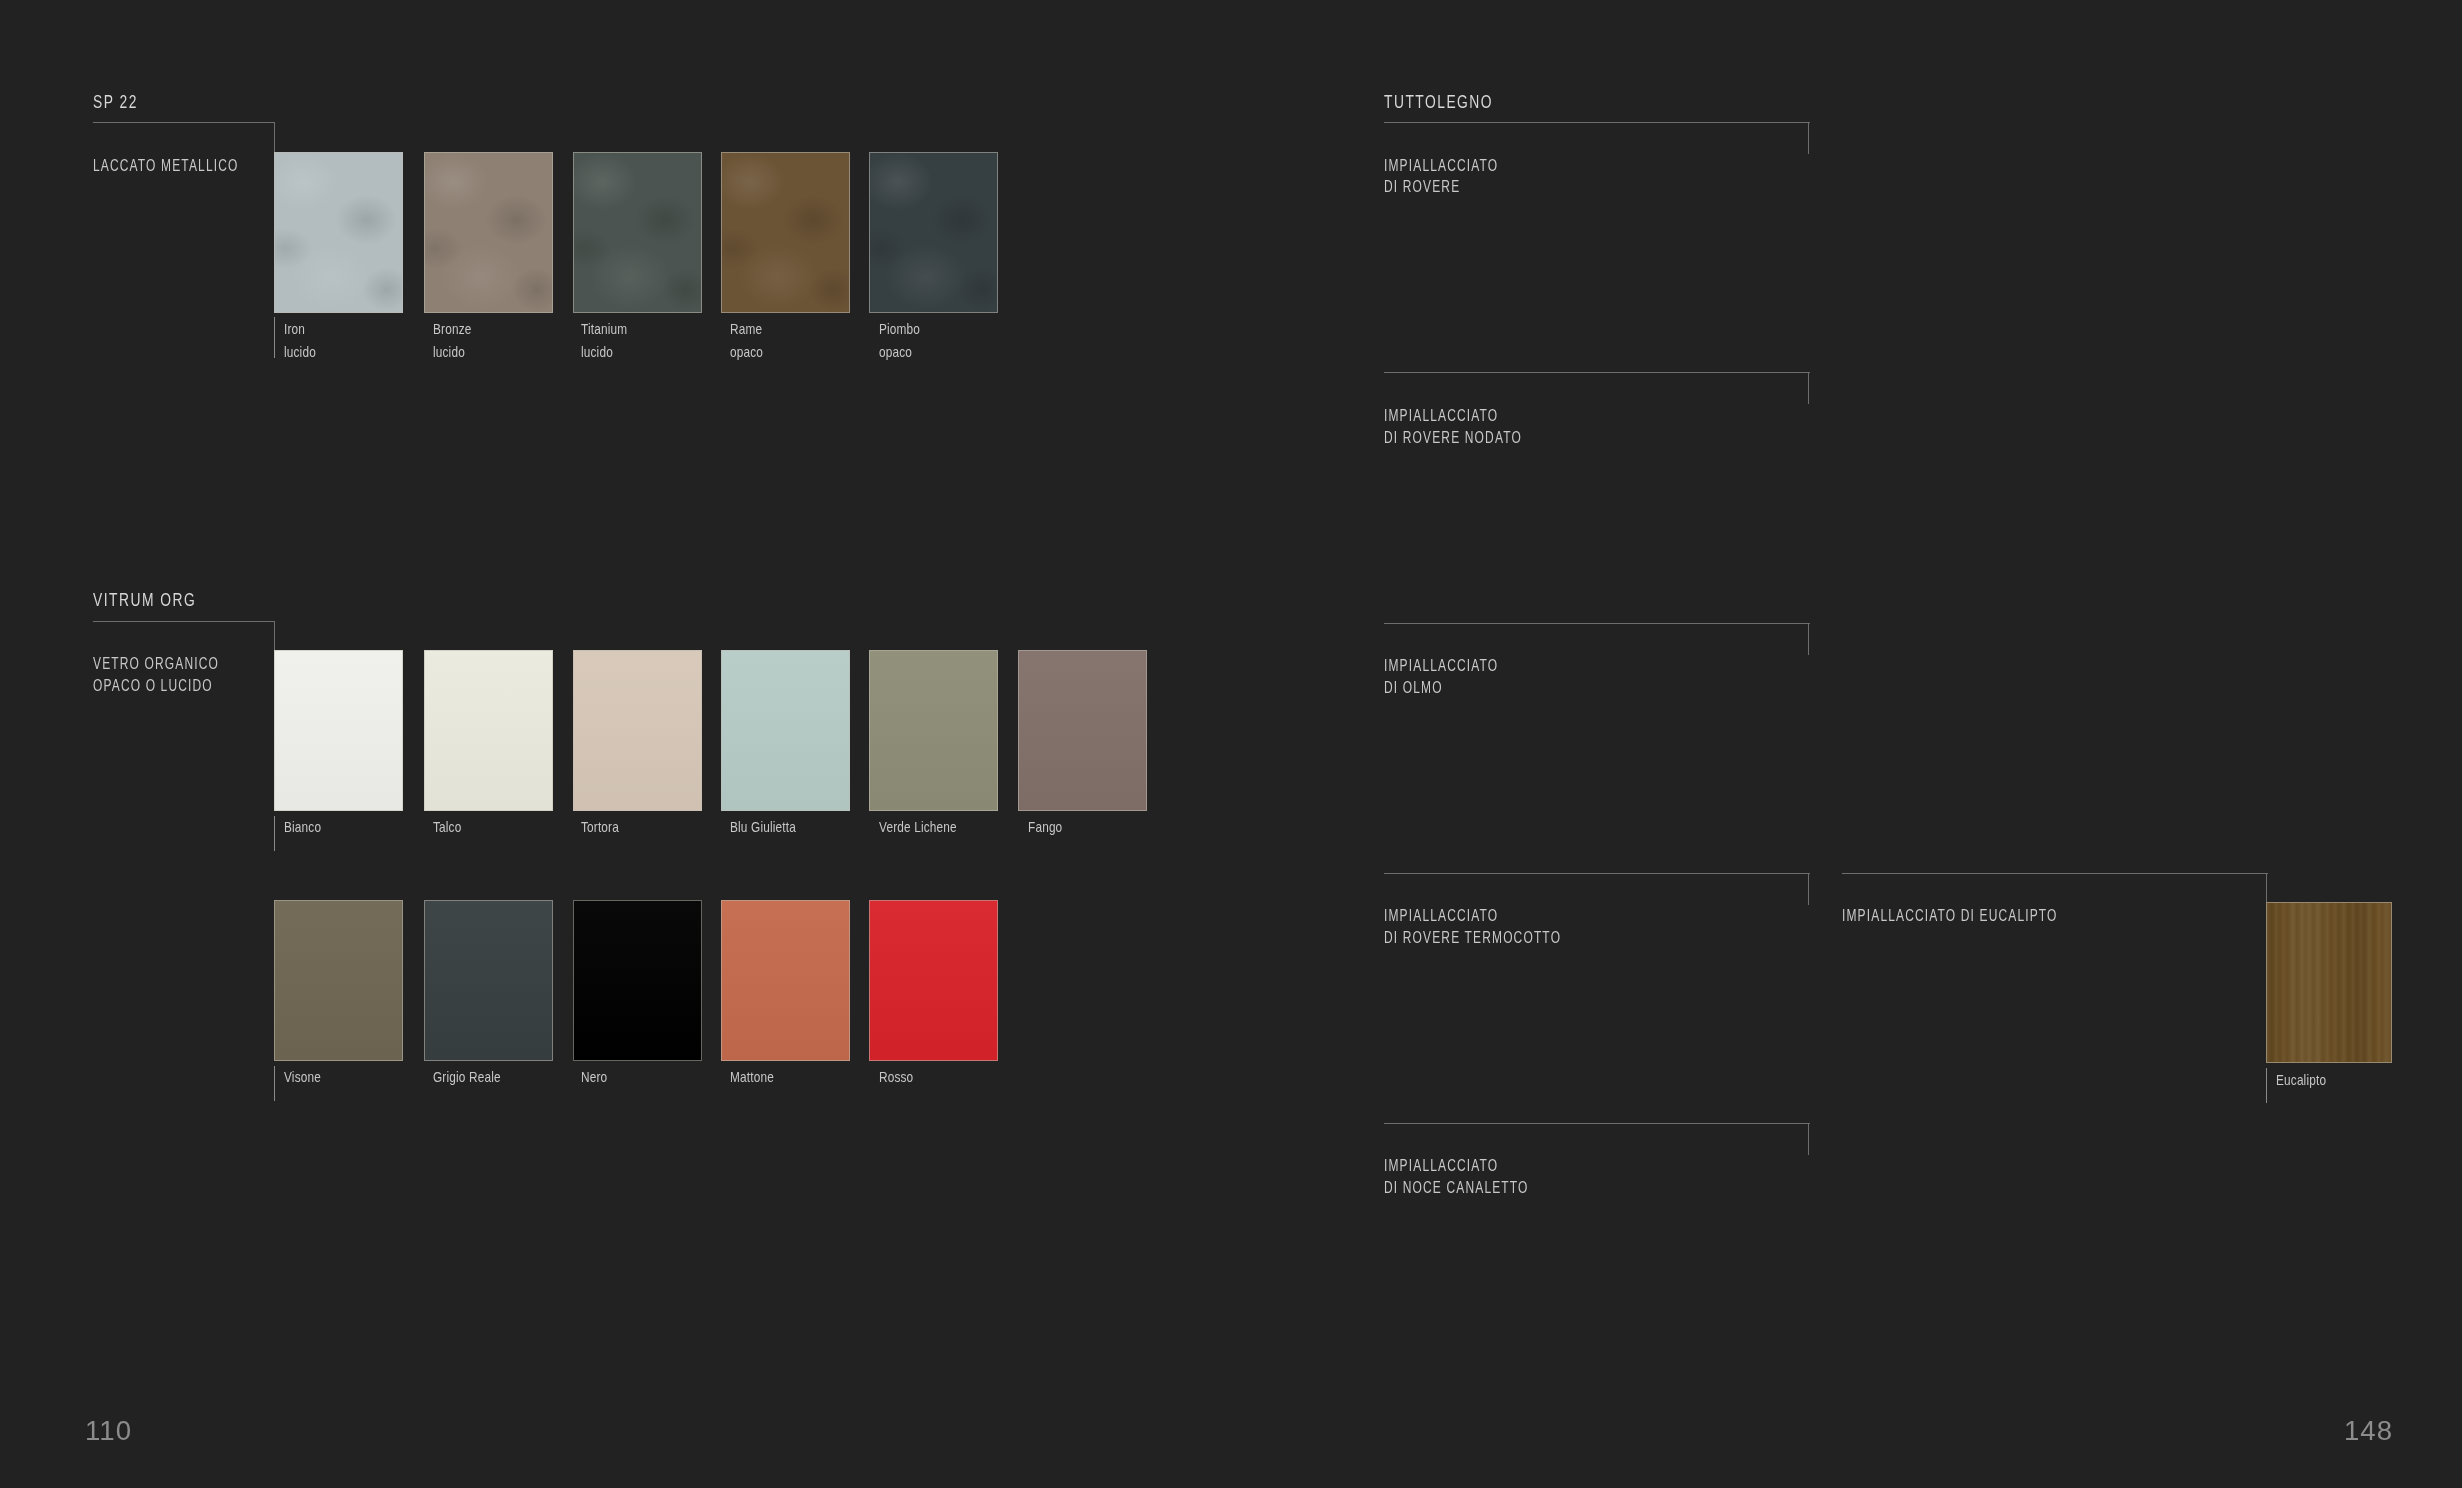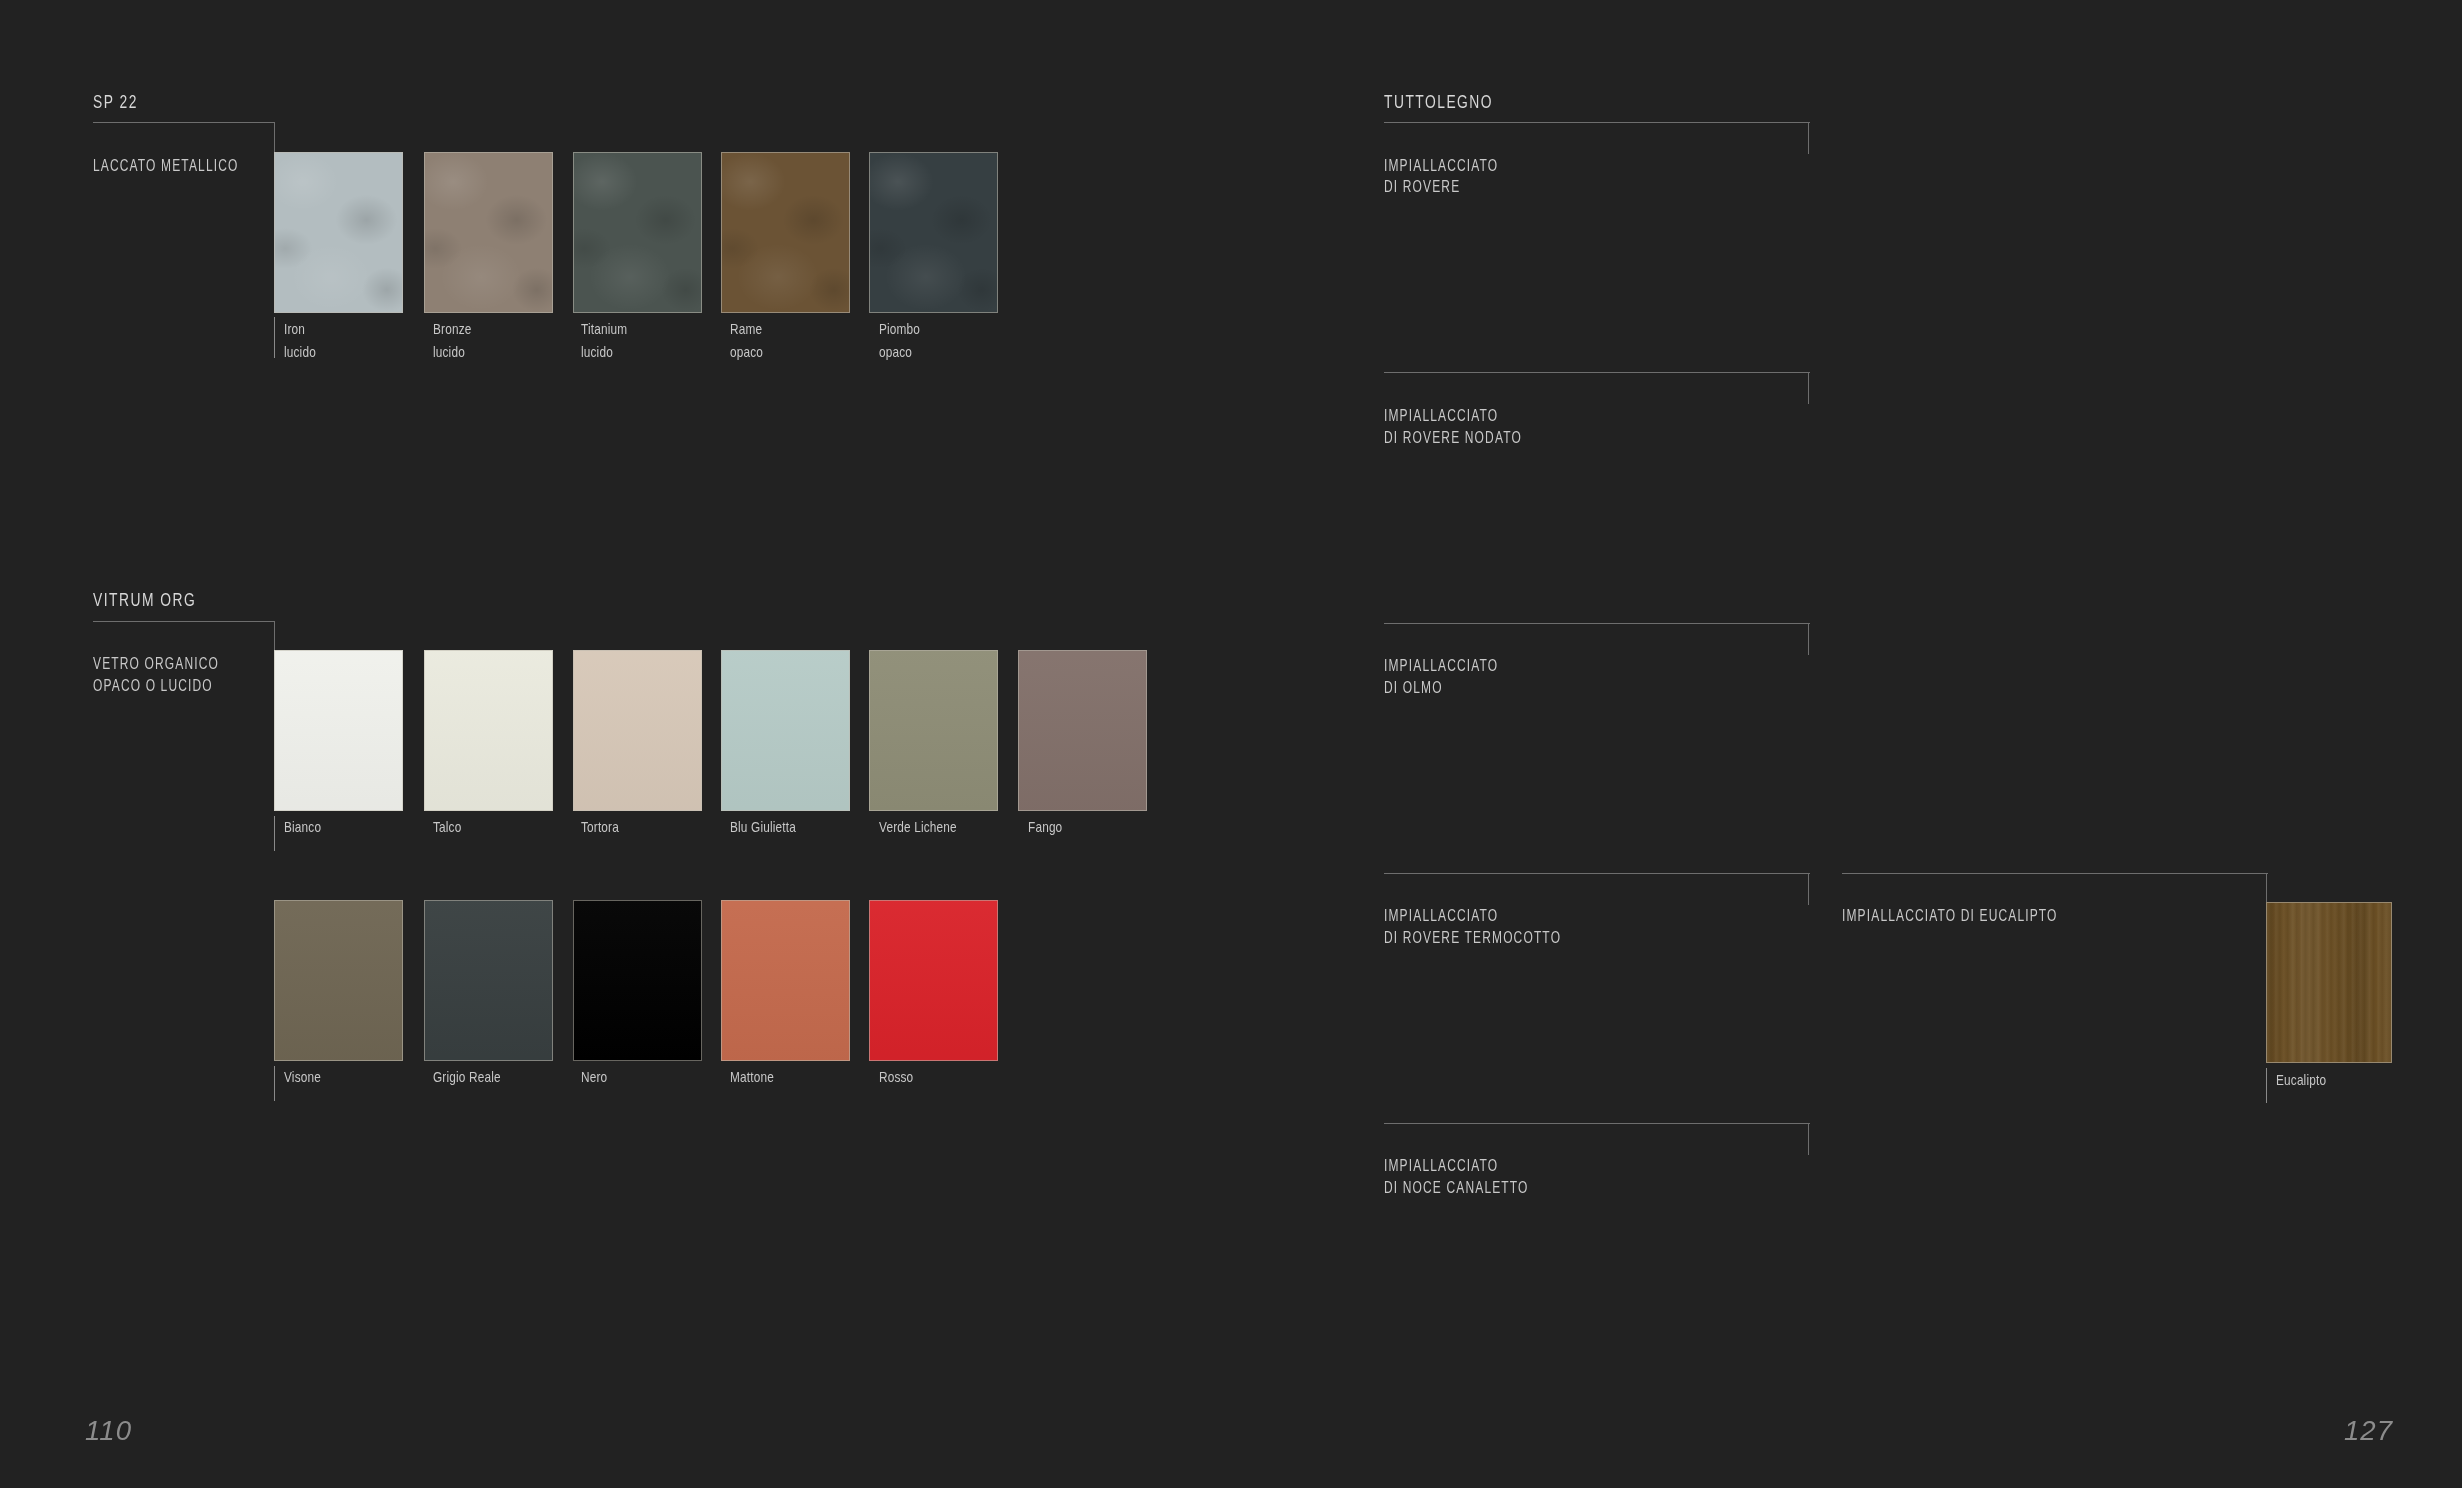--- a/index.html
+++ b/index.html
@@ -56,21 +56,20 @@
     transform-origin: left center;
     white-space: nowrap;
   }
   .page-num {
     position: absolute;
     bottom: 41px;
     font-size: 27.6px;
     color: #8c8c8c;
     letter-spacing: 1px;
     font-weight: 400;
-    font-style: italic;
   }
   .page-num-left  { left: 69px; }
   .page-num-right { right: 69px; }
 
   
   .rule-h {
     position: absolute;
     height: 1px;
     background: #6e6e6e;
   }
@@ -297,15 +296,15 @@
 
   <div>
     <div class="rule-h" style="left:153px; top:1123px; width:426px;"></div>
     <div class="rule-v" style="left:577px; top:1123px; height:31.5px;"></div>
 
     <div class="finish-label" style="left:153px; top:1156px;">IMPIALLACCIATO</div>
     <div class="finish-label" style="left:153px; top:1178px;">DI NOCE CANALETTO</div>
 
   </div>
 
-  <div class="page-num page-num-right">127</div>
+  <div class="page-num page-num-right">148</div>
 </div>
 
 
 </body></html>

